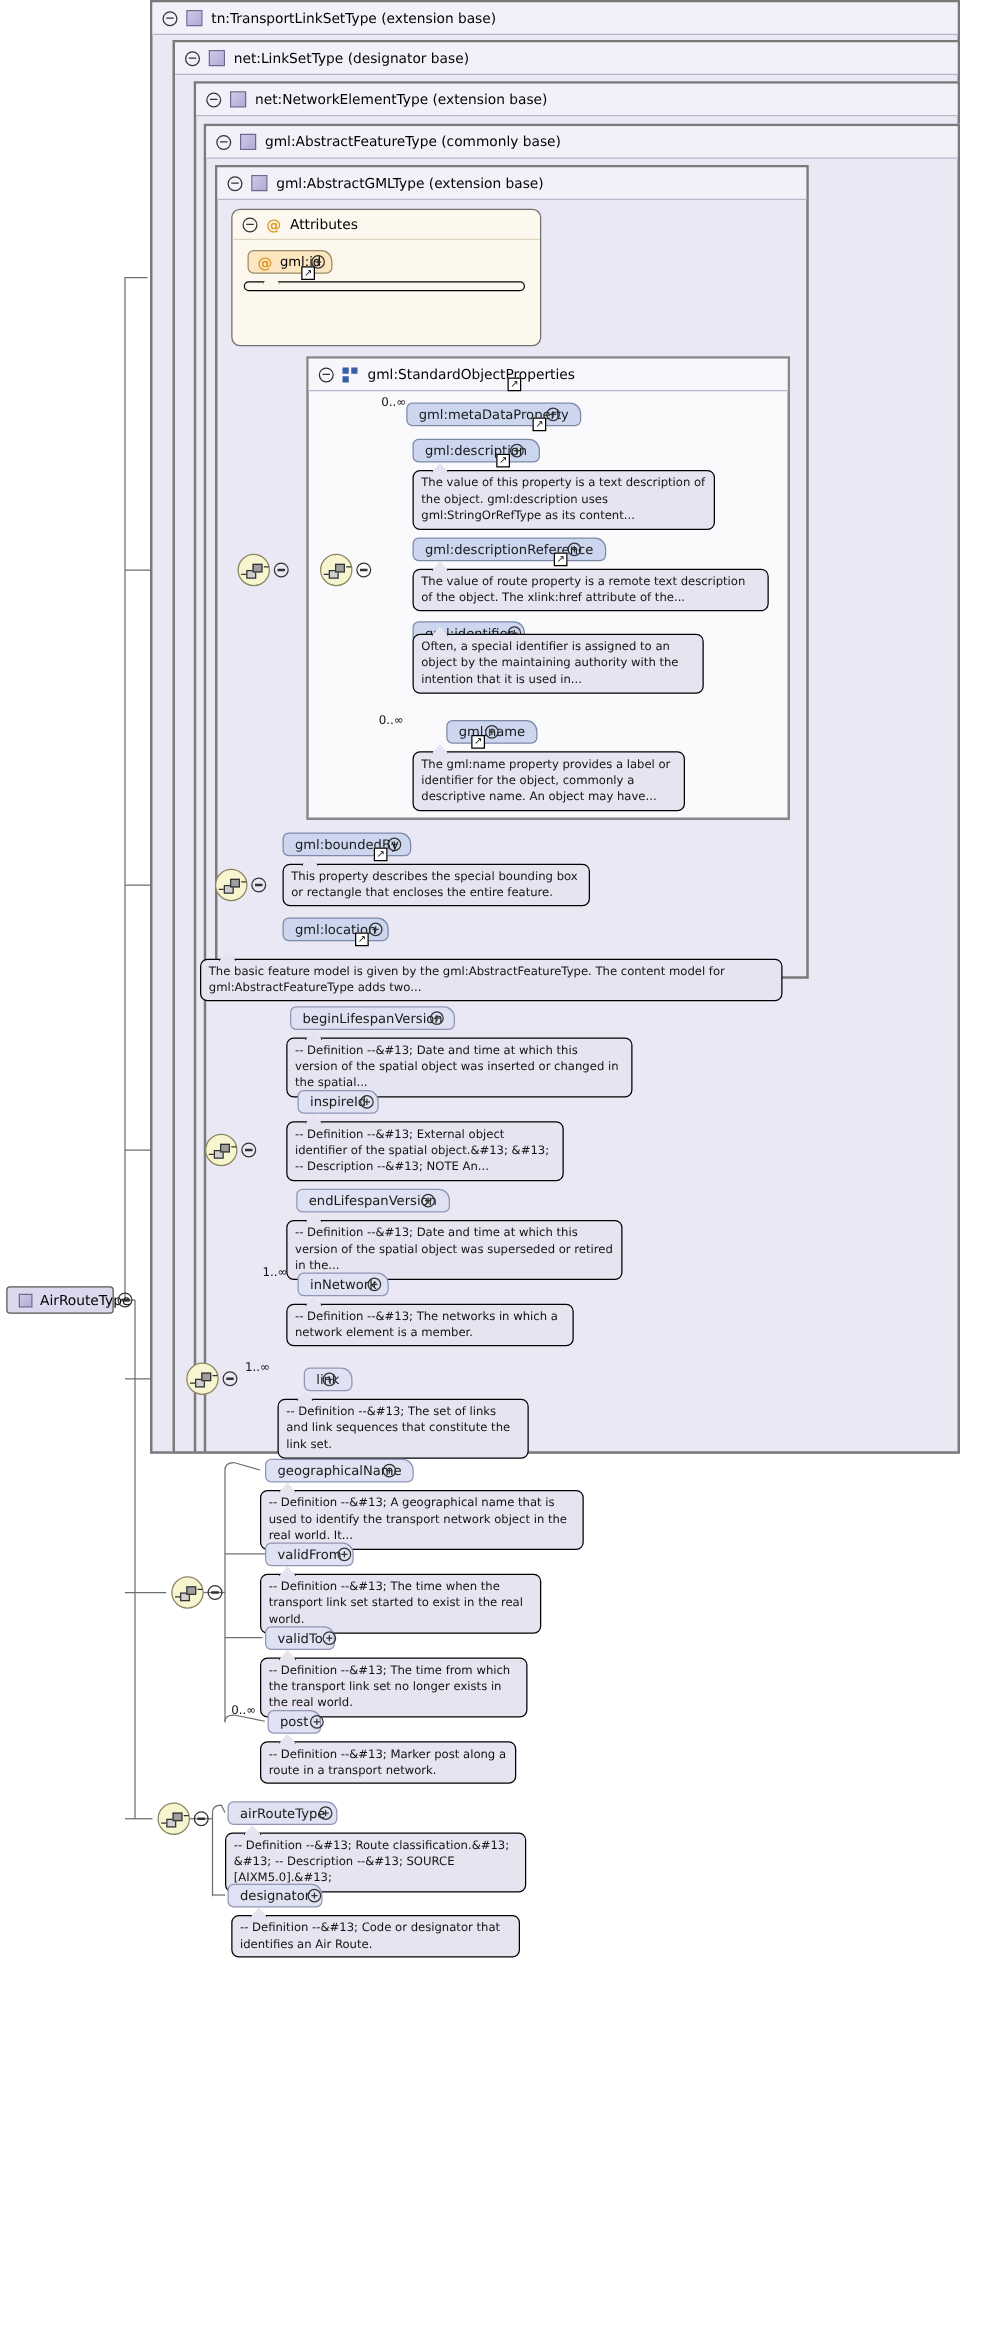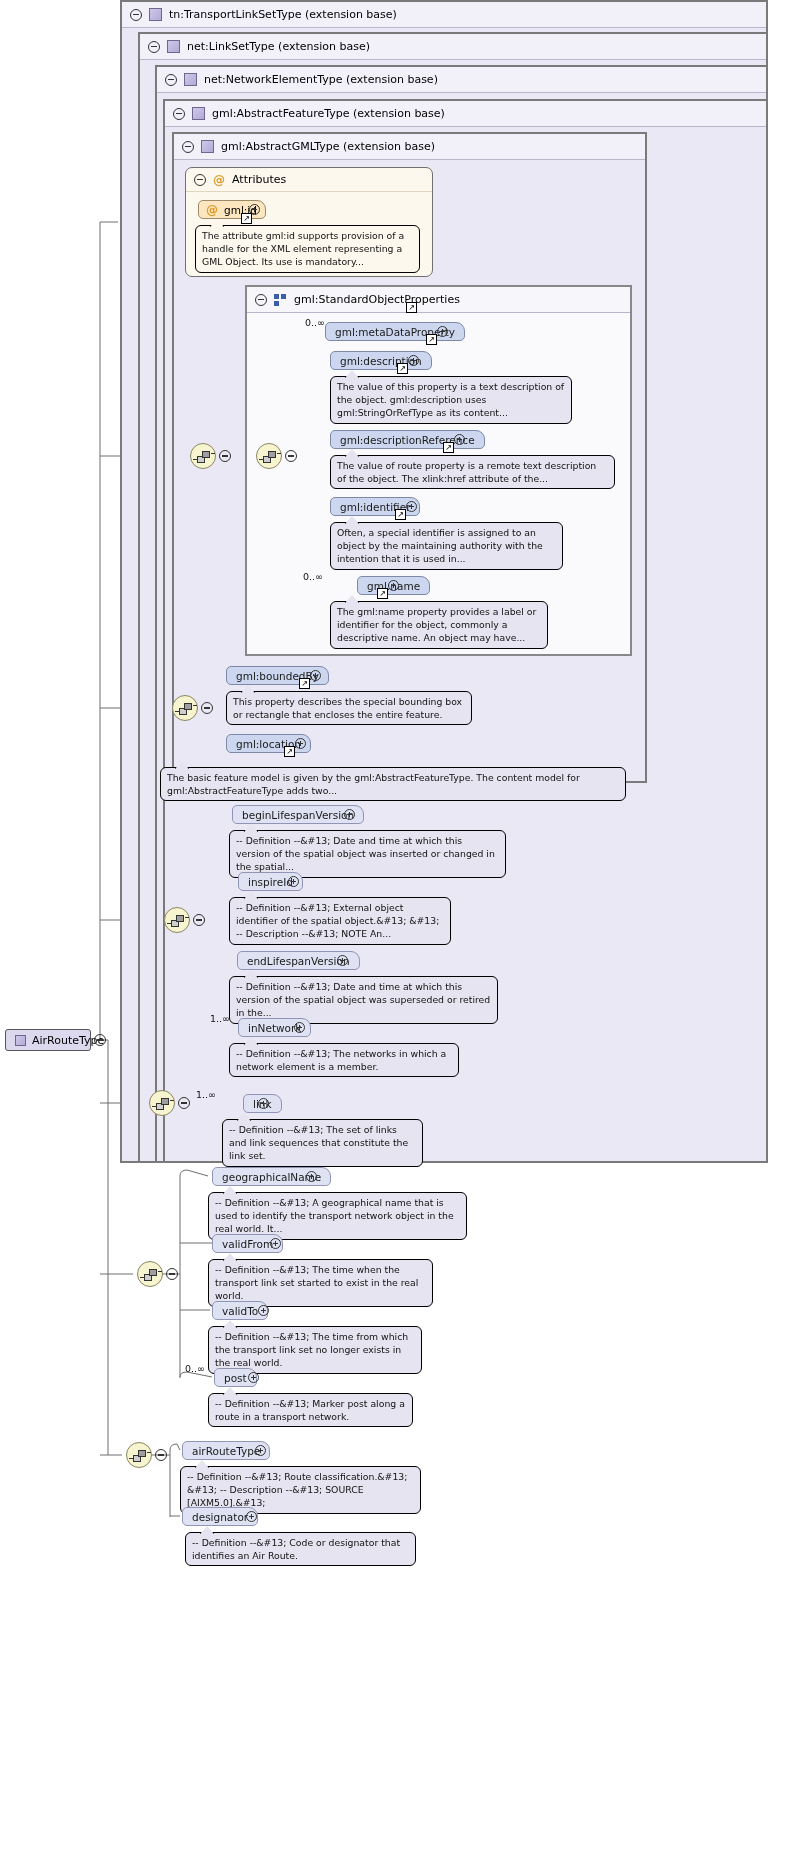--- a/index.html
+++ b/index.html
@@ -270,37 +270,37 @@
       <span class="togg"></span>
       <span class="cplx-icon"></span>
       <span class="lbl">tn:TransportLinkSetType (extension base)</span>
     </div>
   </div>
 
   <div class="extbox" style="left:138px; top:32px; width:630px; height:1131px;">
     <div class="exthdr">
       <span class="togg"></span>
       <span class="cplx-icon"></span>
-      <span class="lbl">net:LinkSetType (extension base)</span>
+      <span class="lbl">net:LinkSetType (designator base)</span>
     </div>
   </div>
 
   <div class="extbox" style="left:155px; top:65px; width:613px; height:1098px;">
     <div class="exthdr">
       <span class="togg"></span>
       <span class="cplx-icon"></span>
       <span class="lbl">net:NetworkElementType (extension base)</span>
     </div>
   </div>
 
   <div class="extbox" style="left:163px; top:99px; width:605px; height:1064px;">
     <div class="exthdr">
       <span class="togg"></span>
       <span class="cplx-icon"></span>
-      <span class="lbl">gml:AbstractFeatureType (extension base)</span>
+      <span class="lbl">gml:AbstractFeatureType (commonly base)</span>
     </div>
   </div>
 
   <div class="extbox" style="left:172px; top:132px; width:475px; height:651px;">
     <div class="exthdr">
       <span class="togg"></span>
       <span class="cplx-icon"></span>
       <span class="lbl">gml:AbstractGMLType (extension base)</span>
     </div>
   </div>
@@ -315,21 +315,20 @@
   <div class="attr-node" style="left:198px; top:200px;">
     <span class="at-glyph">@</span>
     <span>gml:id</span>
   </div>
   <div class="nplus" style="left:249px; top:204px;"></div>
   <div class="docarrow" style="left:241px; top:213px;">
       <span>↗</span>
     </div>
   <div class="anno cream" style="left:195px; top:225px; width:225px;">
     <div class="tip"></div>
-    <span>The attribute gml:id supports provision of a handle for the XML element representing a GML Object. Its use is mandatory...</span>
   </div>
 
   <div class="extbox" style="left:245px; top:285px; width:387px; height:371px; background:#fafafd; border-color:#888;">
     <div class="exthdr" style="background:#f7f7fb;">
       <span class="togg"></span>
       <span class="grp-icon">
         <i style="left:0;top:0;width:5px;height:5px;"></i>
         <i style="left:7px;top:0;width:5px;height:5px;"></i>
         <i style="left:0;top:7px;width:5px;height:5px;"></i>
       </span>
@@ -389,21 +388,21 @@
     <span>The value of route property is a remote text description of the object. The xlink:href attribute of the...</span>
   </div>
 
   <div class="node" style="left:330px; top:497px;">
     <span>gml:identifier</span>
   </div>
   <div class="nplus" style="left:406px; top:501px;"></div>
   <div class="docarrow" style="left:395px; top:509px;">
       <span>↗</span>
     </div>
-  <div class="anno" style="left:330px; top:522px; width:233px;">
+  <div class="anno" style="left:330px; top:507px; width:233px;">
     <div class="tip"></div>
     <span>Often, a special identifier is assigned to an object by the maintaining authority with the intention that it is used in...</span>
   </div>
 
   <div class="card" style="left:303px; top:571px;">0..∞</div>
   <div class="node" style="left:327px; top:576px;margin-left:30px;">
     <span>gml:name</span>
   </div>
   <div class="nplus" style="left:388px; top:580px;"></div>
   <div class="docarrow" style="left:377px; top:588px;">

